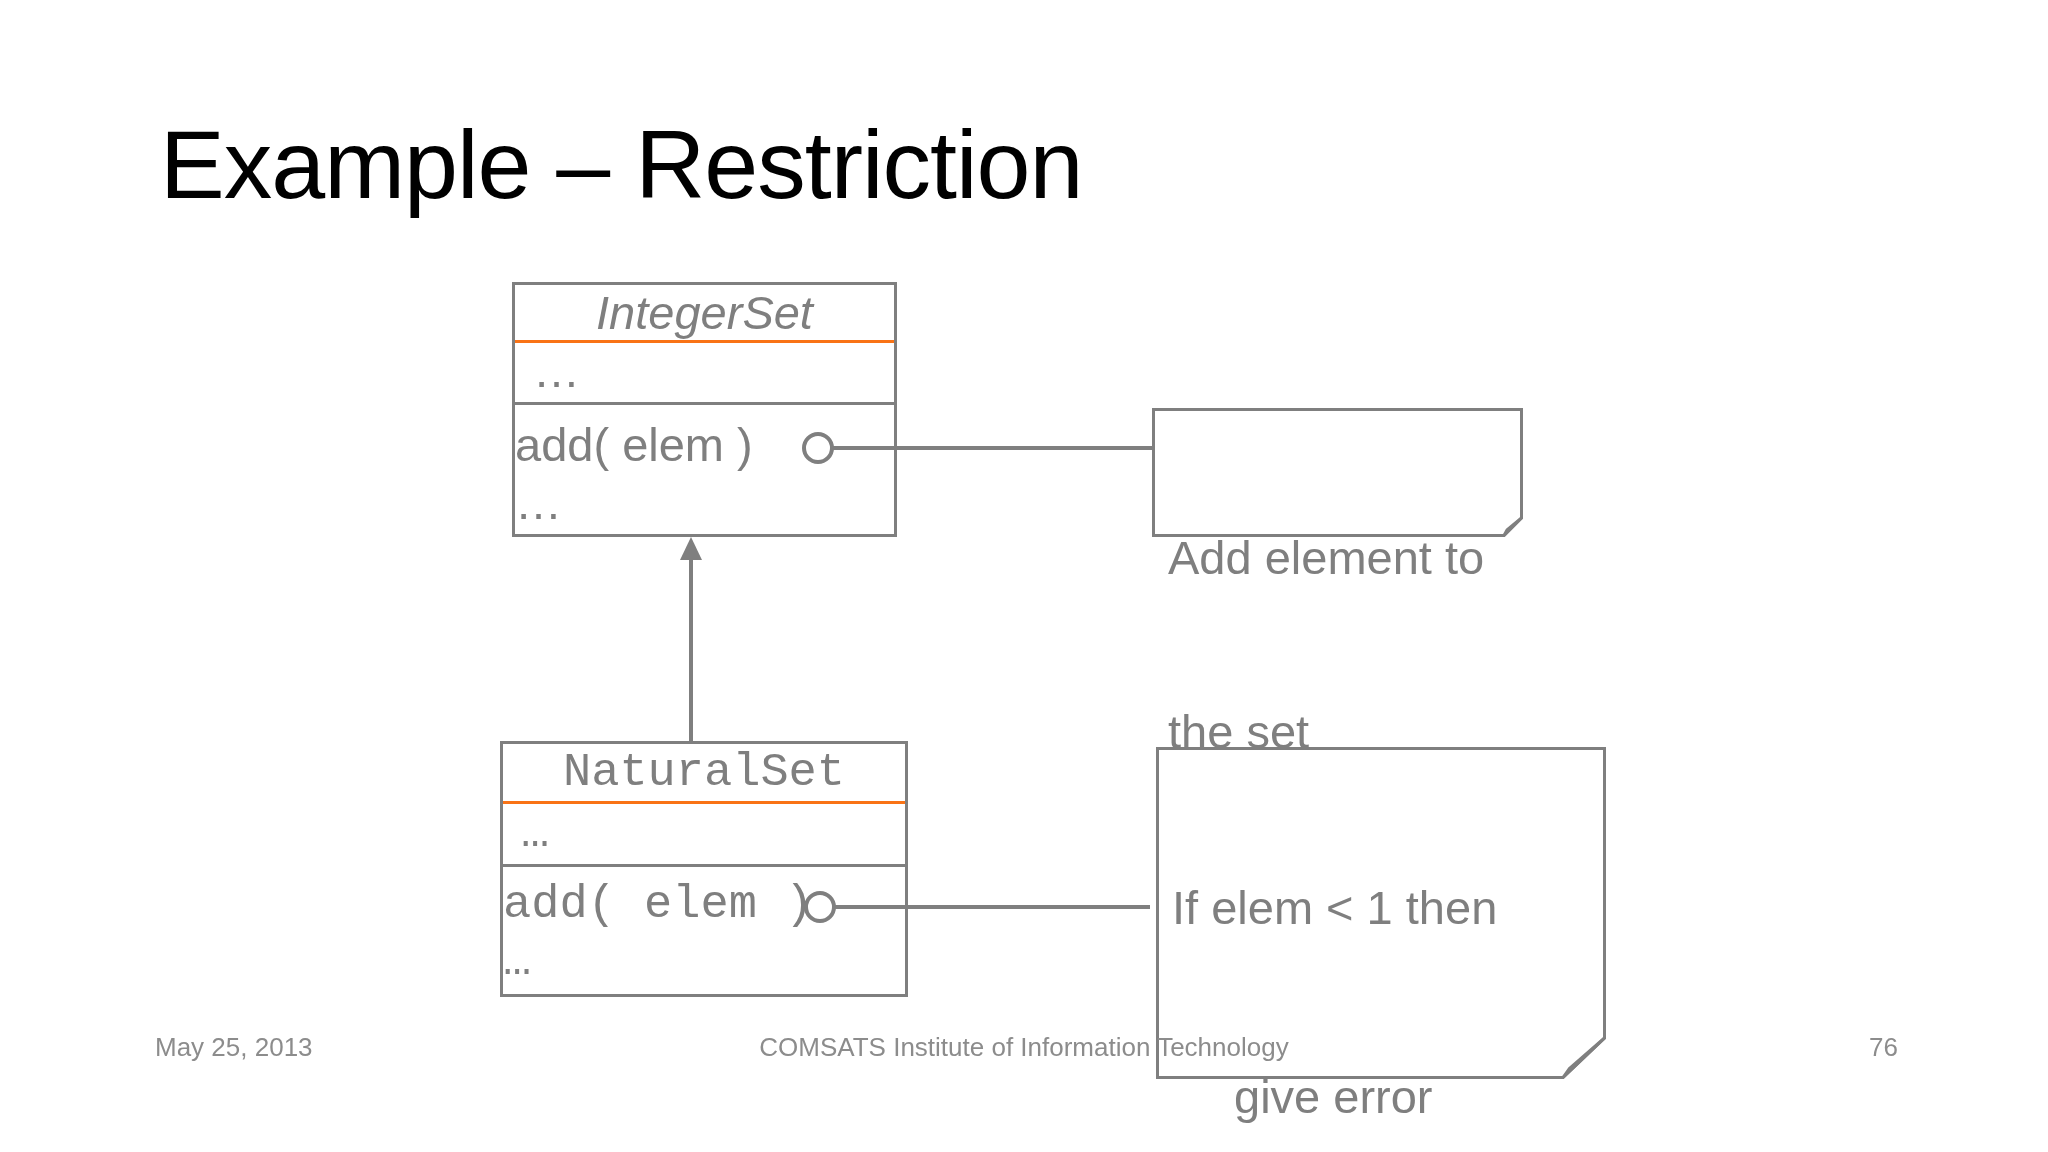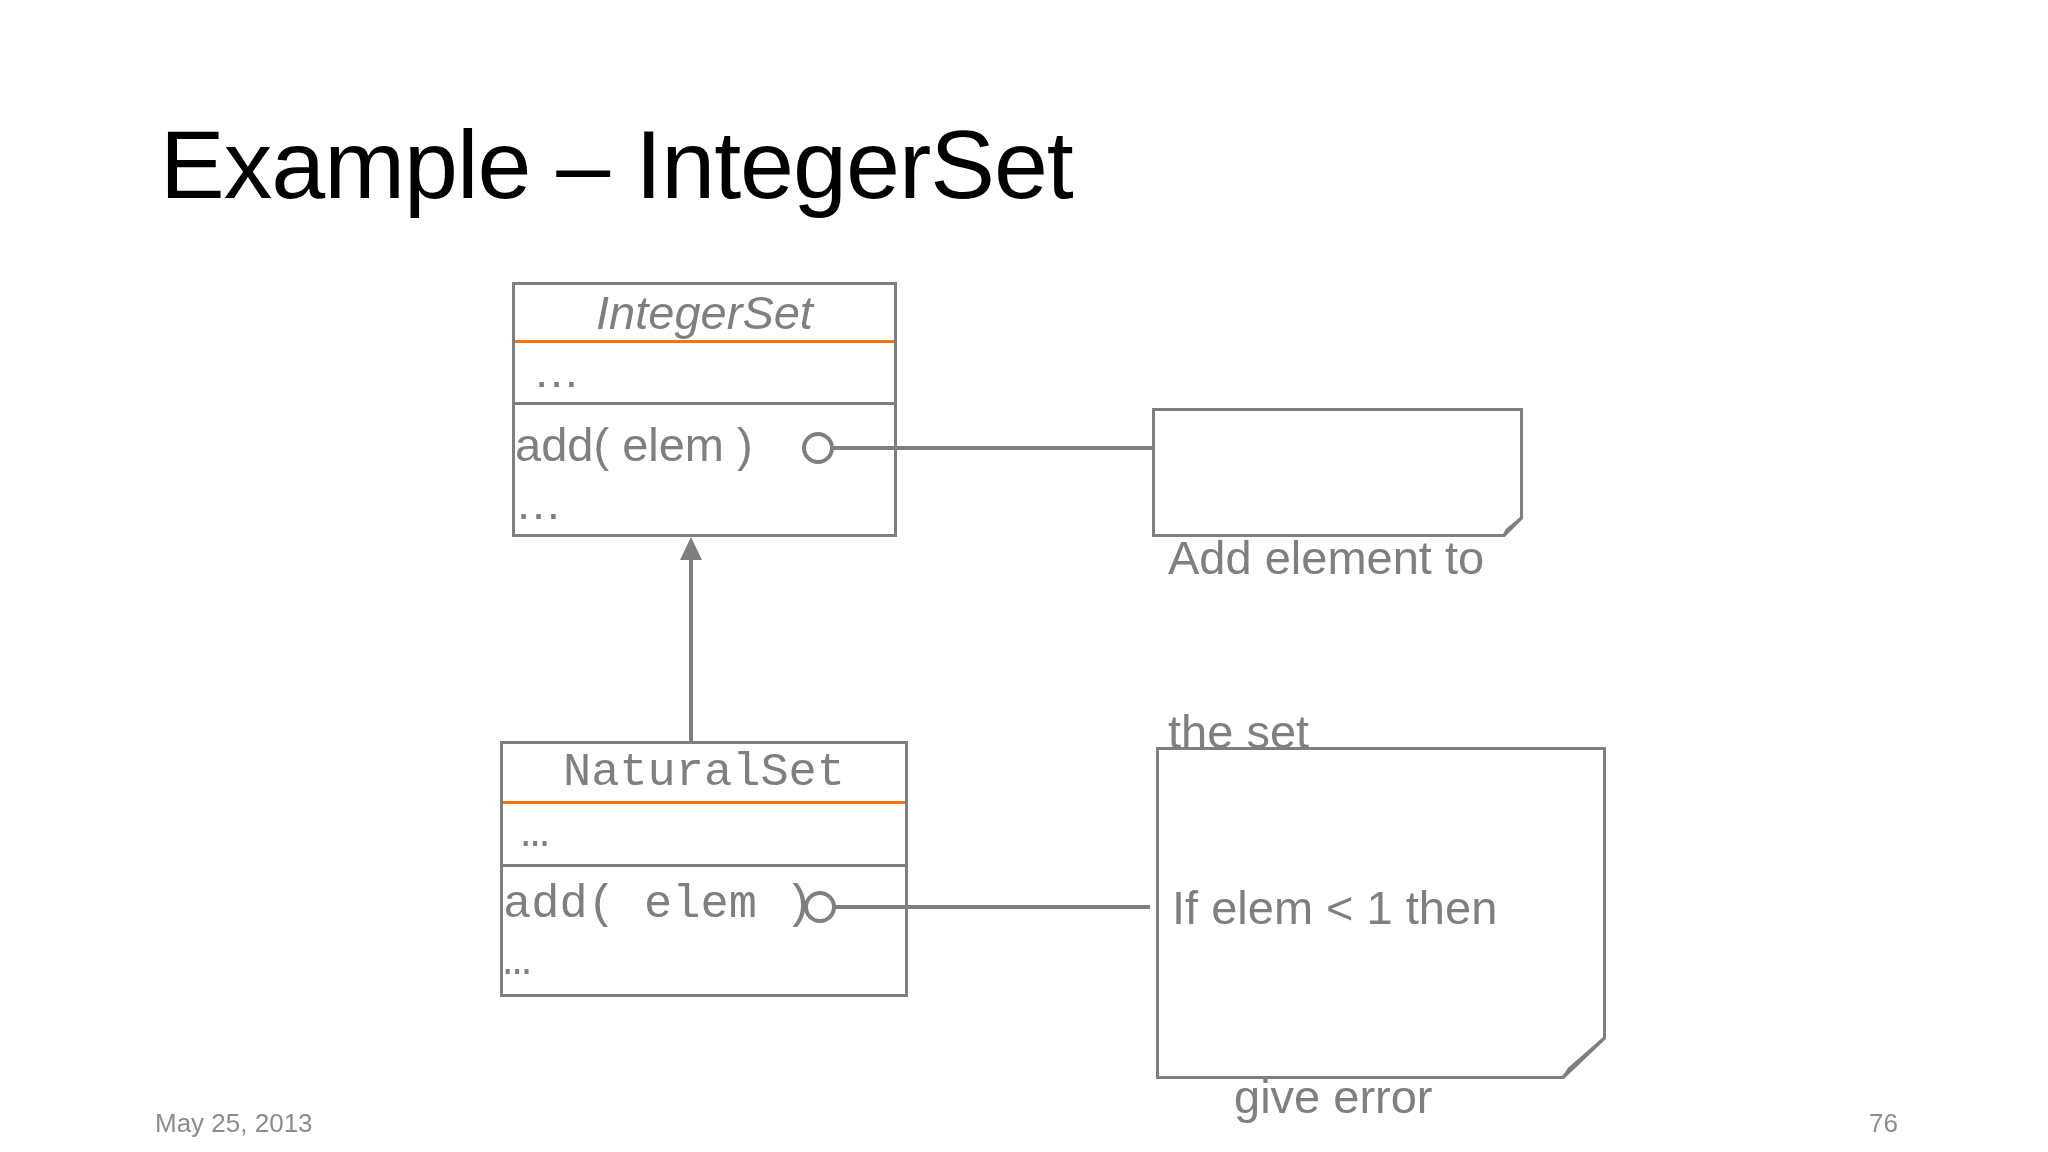--- a/index.html
+++ b/index.html
@@ -60,31 +60,31 @@
   .note{position:absolute;color:#7f7f7f;font-size:47px;}
   .note svg{position:absolute;left:0;top:0;}
   .note .note-text{position:relative;white-space:pre;}
   #note-add{left:1152px;top:408px;width:371px;height:147px;}
   #note-add .note-text{padding:5px 0 0 16px;line-height:58px;}
   #note-restriction{left:1156px;top:703px;width:450px;height:416px;margin-top:44px;}
   #note-restriction .note-text{padding:3px 0 0 16px;line-height:63px;}
   .indent-0{padding-left:0;}
   .indent-1{padding-left:62px;}
   
-  .footer-item{position:absolute;top:1107px;font-size:26px;line-height:32px;color:#8c8c8c;}
+  .footer-item{position:absolute;top:1031px;font-size:26px;line-height:32px;color:#8c8c8c;}
   .footer-date{left:155px;}
   .footer-center{left:0;width:2048px;text-align:center;}
   .footer-page{right:150px;text-align:right;}
 </style>
 </head>
 <body>
 
 <div class="slide">
 
-  <div class="slide-title">Example – IntegerSet</div>
+  <div class="slide-title">Example – Restriction</div>
 
   <div class="uml-class abstract" id="class-integerset">
     <div class="name">IntegerSet</div>
     <div class="attrs">…</div>
     <div class="methods">
       <div class="method-line">add( elem )</div>
       <div class="ellipsis-line">…</div>
     </div>
   </div>
 
@@ -124,15 +124,16 @@
     <div class="note-text">
       <div class="indent-0">If elem &lt; 1 then</div>
       <div class="indent-1">give error</div>
       
       
       
     </div>
   </div>
 
   <div class="footer-item footer-date">May 25, 2013</div>
+  <div class="footer-item footer-center">COMSATS Institute of Information Technology</div>
   <div class="footer-item footer-page">76</div>
 
 </div>
 
 </body></html>

